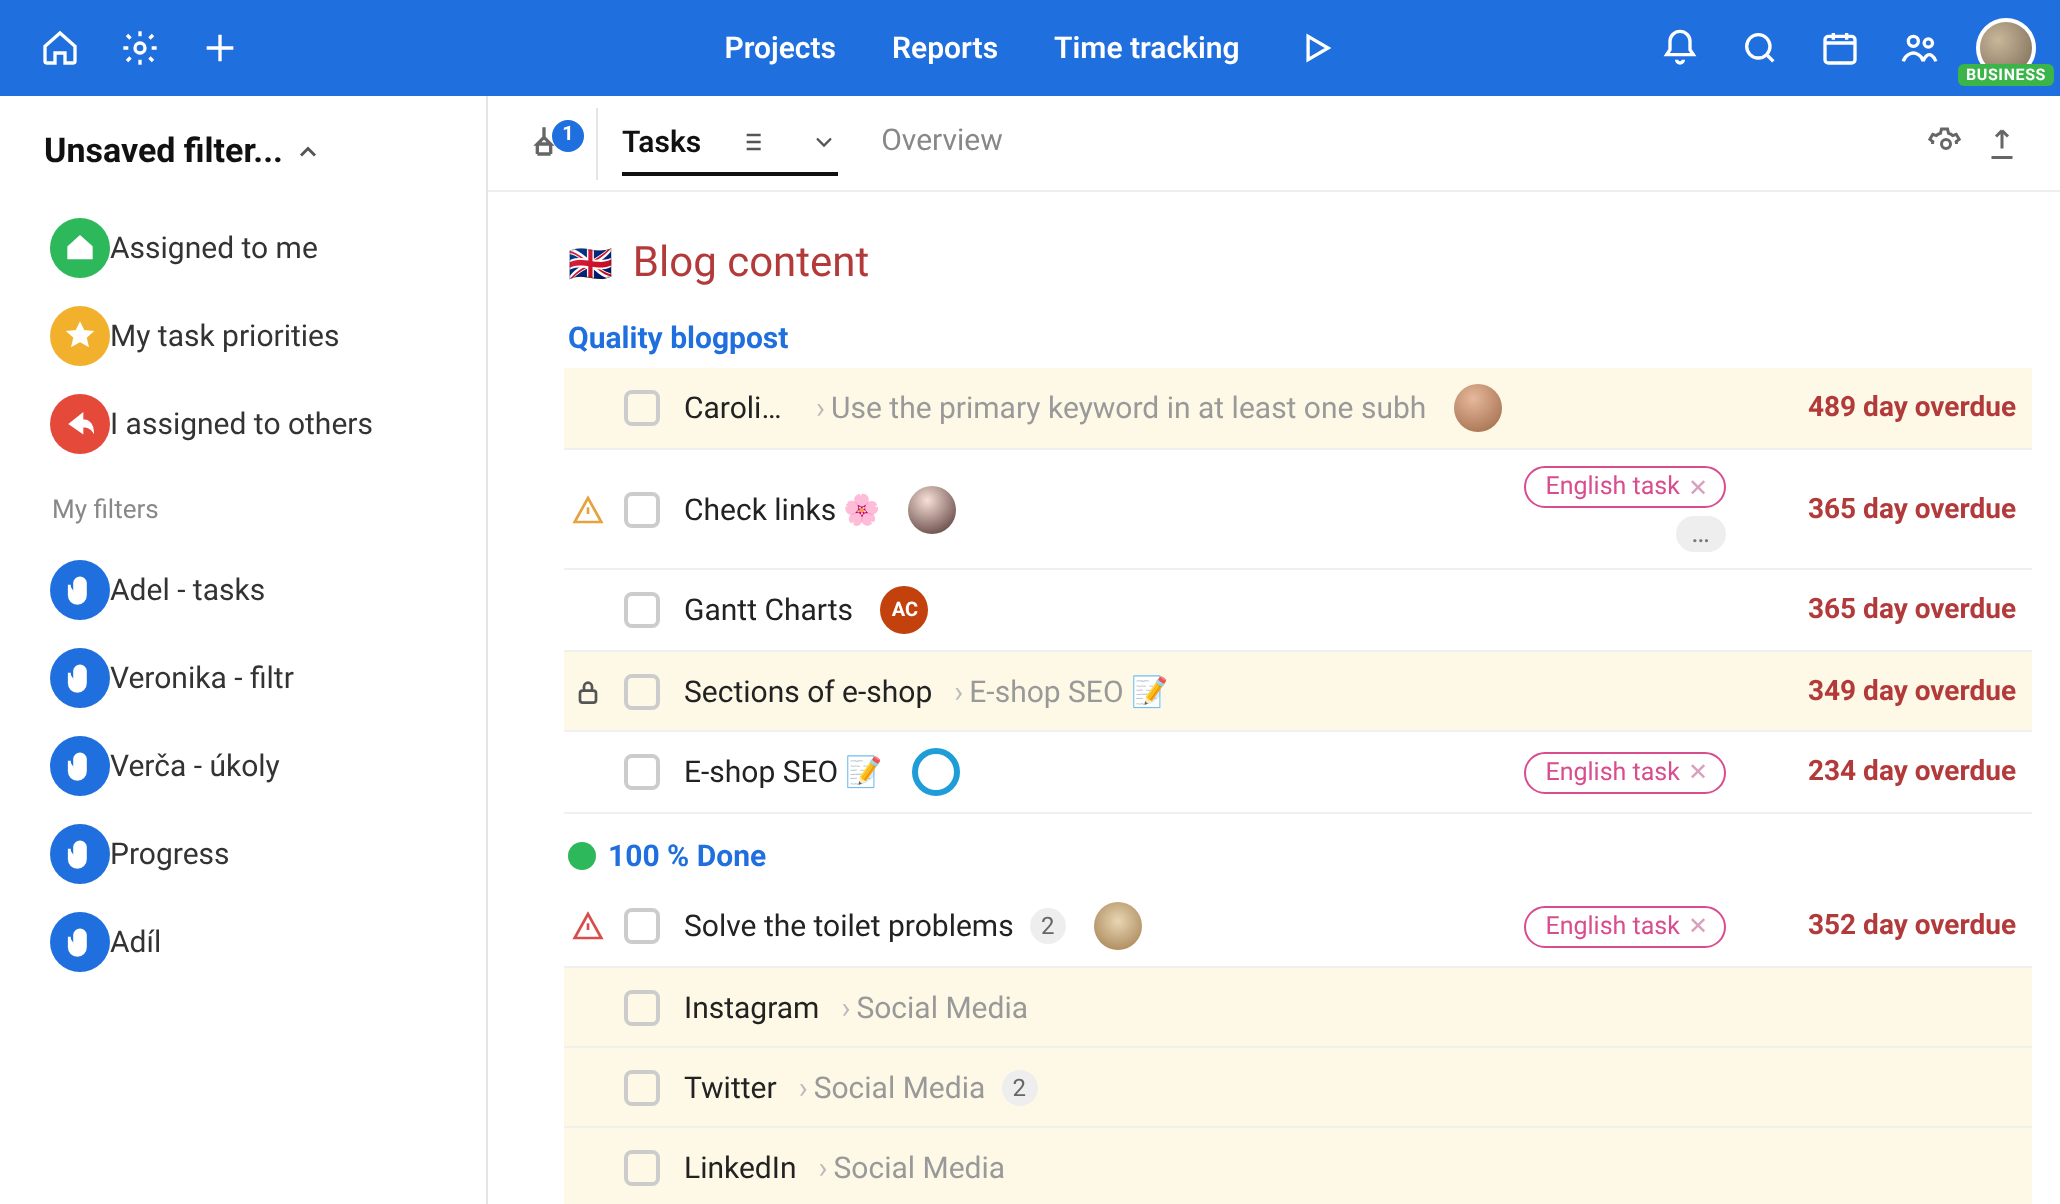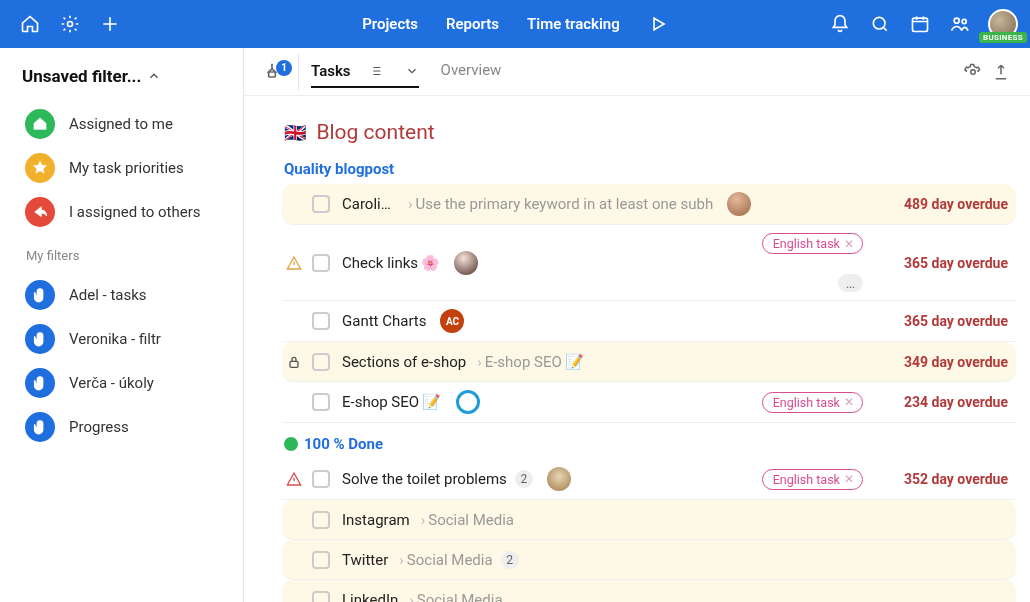--- a/index.html
+++ b/index.html
@@ -45,21 +45,21 @@
   
   .sidebar { width: 244px; border-right: 1px solid #e5e5e5; display: flex; flex-direction: column; }
   .sb-title-row {
     padding: 18px 22px 10px 22px;
     display: flex; align-items: center; gap: 6px;
     font-size: 17px; font-weight: 700; color: #111; cursor: pointer;
   }
   .sb-title-row svg { width: 14px; height: 14px; stroke: #555; fill: none; stroke-width: 2.5; }
   .sb-section { padding: 6px 0 2px 0; }
   .sb-item {
-    display: flex; align-items: center; gap: 14px;
+    display: flex; align-items: center; 
     padding: 7px 12px 7px 22px;
     font-size: 15px; color: #333; cursor: pointer;
     border-left: 3px solid transparent;
   }
   .sb-item .circ {
     width: 30px; height: 30px; border-radius: 50%;
     display: flex; align-items: center; justify-content: center;
     flex-shrink: 0;
   }
   .sb-item .circ svg { width: 16px; height: 16px; fill: #fff; stroke: #fff; }
@@ -105,21 +105,21 @@
   }
   .group-title .dot { width:14px; height:14px; border-radius:50%; }
   .task-row {
     display:flex; align-items:center; gap:8px;
     padding: 8px 8px 8px 2px;
     border-bottom: 1px solid #f0f0f0;
     font-size: 15px;
     position: relative;
     min-height: 40px;
   }
-  .task-row.hl { background: #fdf9e6; border-radius: 11px; }
+  .task-row.hl { background: #fdf9e6; }
   .pre-icon { width: 20px; display:flex; align-items:center; justify-content:center; }
   .pre-icon svg { width:16px; height:16px; }
   .checkbox {
     width:18px; height:18px; border:2px solid #ccc; border-radius:4px; flex-shrink:0; cursor:pointer;
     margin-right: 4px;
   }
   .task-name { color:#222; }
   .task-name.trunc { max-width: 55px; white-space:nowrap; overflow:hidden; text-overflow:ellipsis; }
   .crumb-sep { color:#bbb; margin: 0 3px; }
   .crumb { color:#999; white-space:nowrap; overflow:hidden; text-overflow:ellipsis; }
@@ -151,21 +151,21 @@
   }
   .more-chip {
     background:#eee; color:#777; font-size:14px; cursor:pointer;
     height:18px; padding:0 8px; border-radius:9px;
     display:flex; align-items:center; justify-content:center;
   }
   .overdue {
     font-size: 14px; font-weight:700; color:#b33a3a;
     min-width: 135px; text-align: right;
   }
-  .tag-stack { display:flex; flex-direction:column; align-items:flex-end; gap:20px; }
+  .tag-stack { display:flex; flex-direction:column; align-items:flex-end; gap:4px; }
 </style>
 </head>
 <body>
 
 <div class="topbar">
   <div class="topbar-left">
     <div class="tb-icon">
       <svg viewBox="0 0 24 24">
           <path d="M3 11 12 3l9 8v9a1 1 0 0 1-1 1h-5v-6H9v6H4a1 1 0 0 1-1-1z"></path>
         </svg>
@@ -288,20 +288,28 @@
           </div>
                  <span>Verča - úkoly</span>
         </div>
         <div class="sb-item">
           <div class="circ" style="background:#1f6fde">
             <svg viewBox="0 0 24 24" fill="none" stroke="white" stroke-width="2.2">
               <path d="M8 14V7a4 4 0 1 1 8 0v9a6 6 0 0 1-12 0V8"></path>
             </svg>
           </div>
                  <span>Progress</span>
+        </div>
+        <div class="sb-item">
+          <div class="circ" style="background:#1f6fde">
+            <svg viewBox="0 0 24 24" fill="none" stroke="white" stroke-width="2.2">
+              <path d="M8 14V7a4 4 0 1 1 8 0v9a6 6 0 0 1-12 0V8"></path>
+            </svg>
+          </div>
+                 <span>Adíl</span>
         </div>
       </div>
   </div>
 
   <div class="main">
     <div class="subbar">
       <div class="pin-wrap">
         <svg viewBox="0 0 24 24">
             <path d="M12 2v6m0 0 4 4H8l4-4zm-4 4v6m8-6v6M8 18h8"></path>
           </svg>

